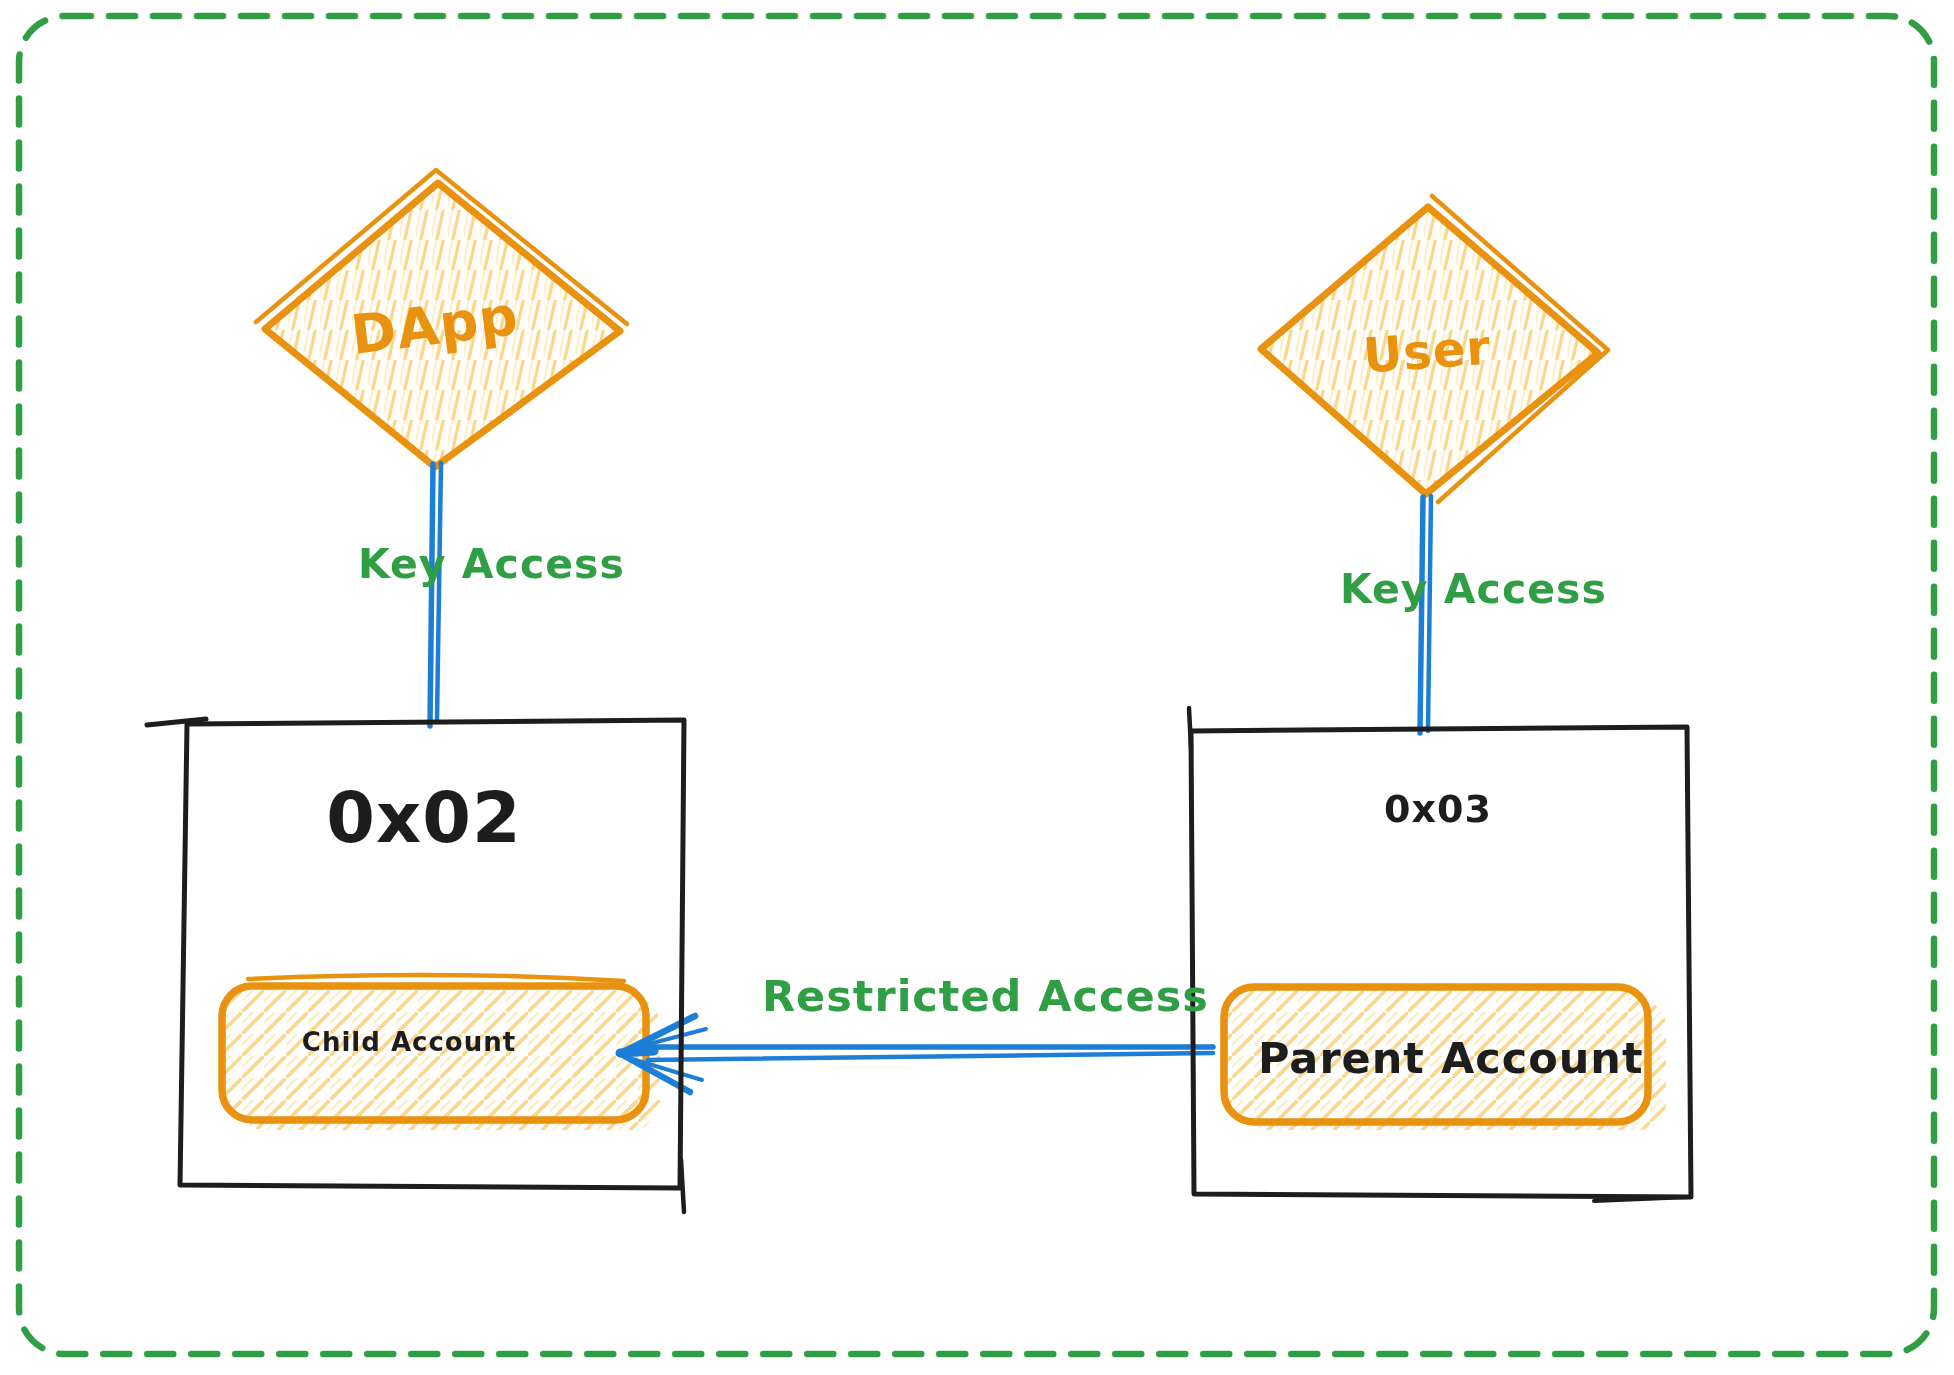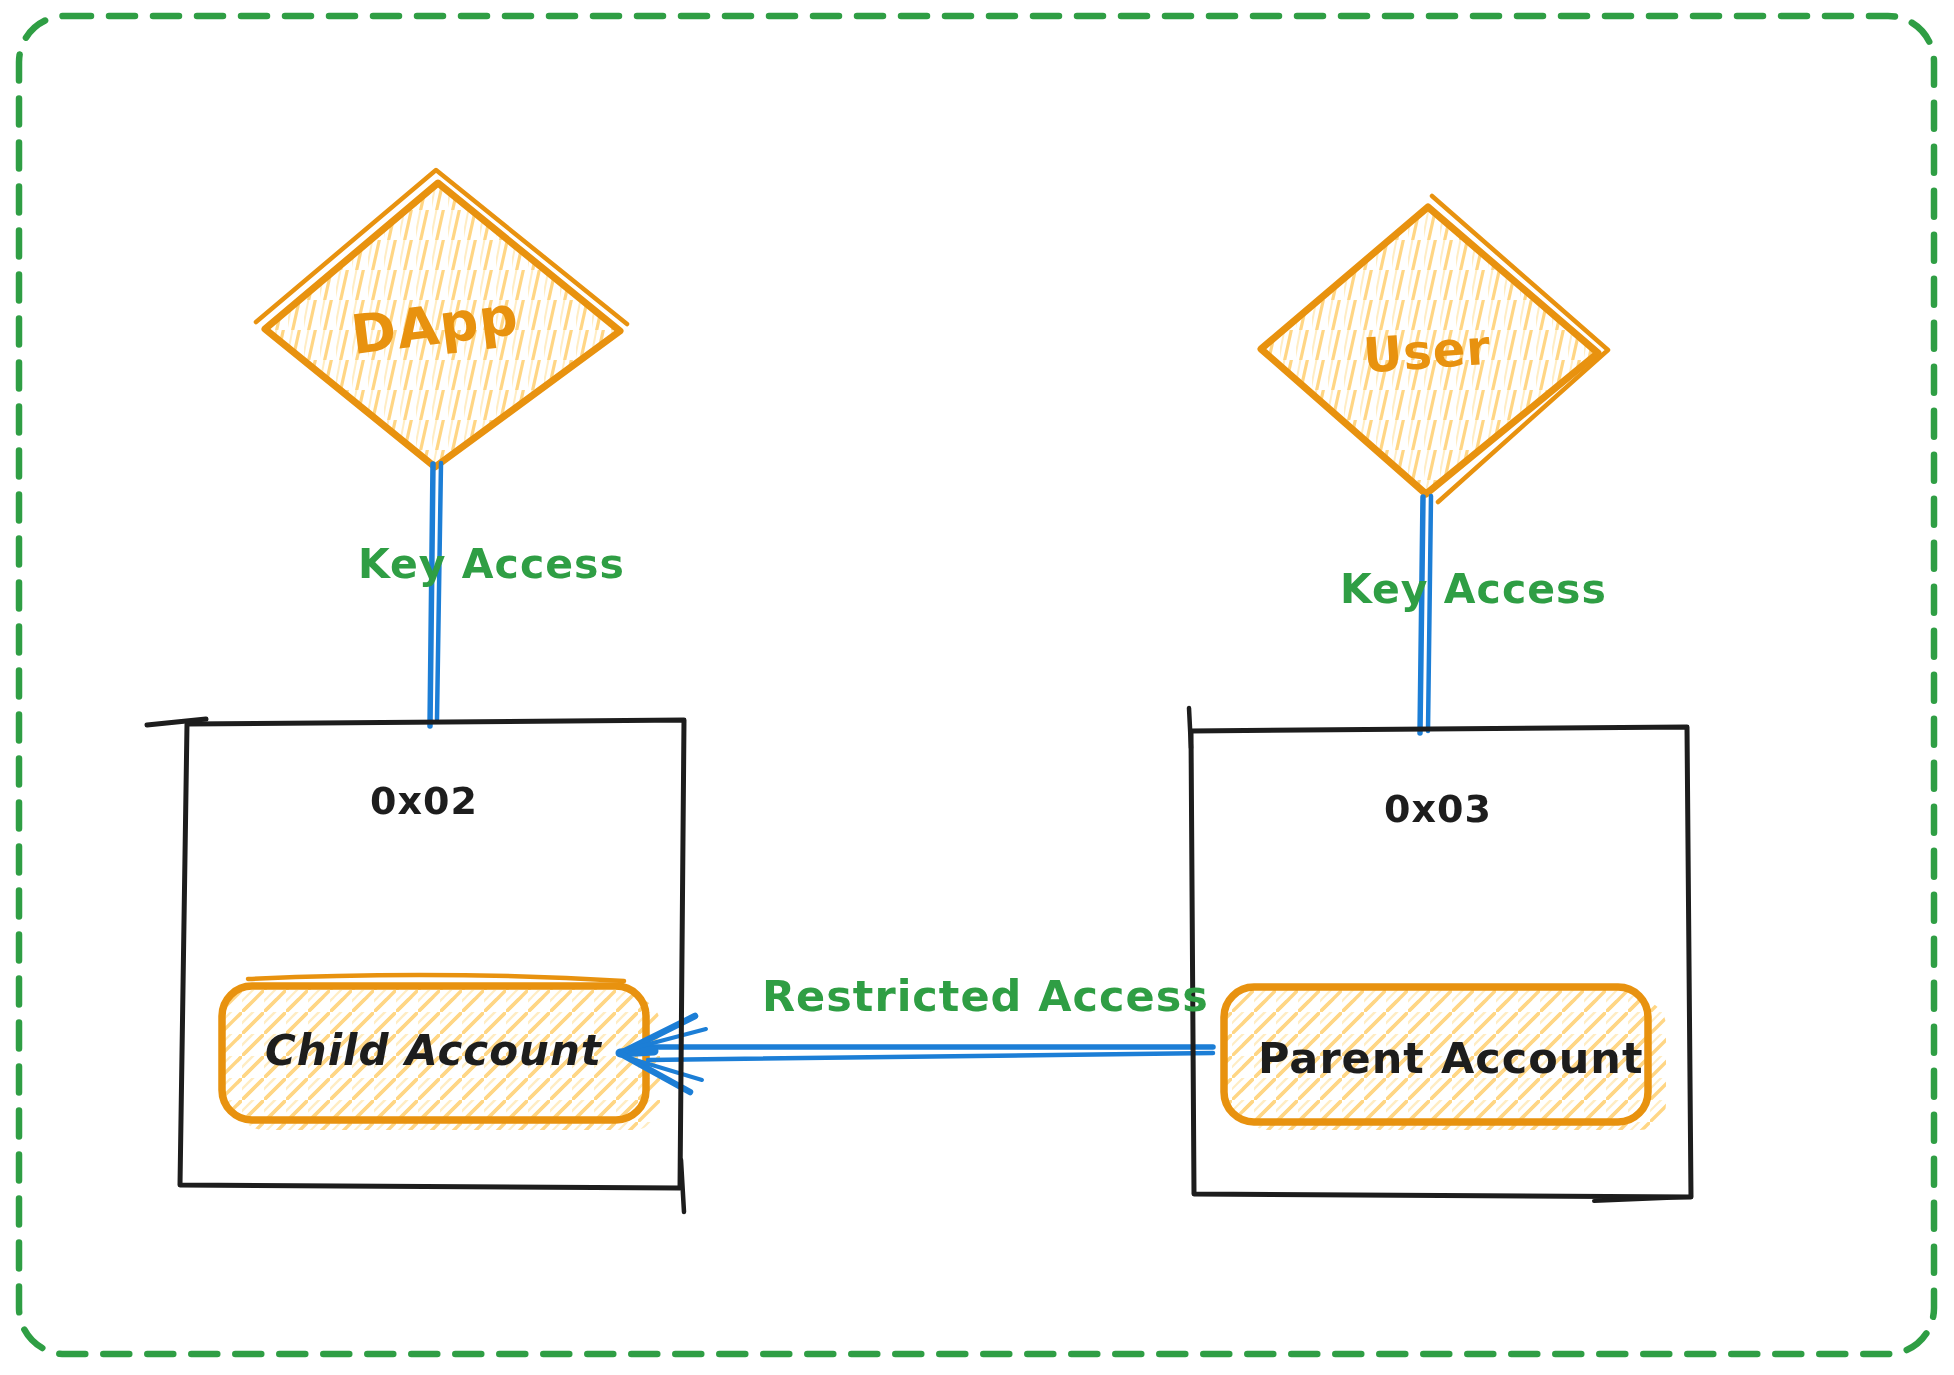--- a/index.html
+++ b/index.html
@@ -99,23 +99,23 @@
   </svg>
 
   <div class="label c-orange" style="left:335px;top:298px;width:200px;font-size:54px;transform:rotate(-7deg);">DApp</div>
 
   <div class="label c-orange" style="left:1327px;top:326px;width:200px;font-size:48px;transform:rotate(-4deg);">User</div>
 
   <div class="label c-green" style="left:358px;top:543px;width:240px;font-size:41px;">Key Access</div>
 
   <div class="label c-green" style="left:1340px;top:568px;width:240px;font-size:41px;">Key Access</div>
 
-  <div class="label c-ink" style="left:324px;top:782px;width:200px;font-size:38px;">0x02</div>
+  <div class="label c-ink" style="left:324px;top:782px;width:200px;font-size:70px;">0x02</div>
 
   <div class="label c-ink" style="left:1338px;top:790px;width:200px;font-size:38px;">0x03</div>
 
-  <div class="label c-ink" style="left:265px;top:1029px;width:320px;font-size:42px;font-style:italic;">Child Account</div>
+  <div class="label c-ink" style="left:249px;top:1029px;width:320px;font-size:26px;">Child Account</div>
 
   <div class="label c-ink" style="left:1258px;top:1036px;width:340px;font-size:43px;">Parent Account</div>
 
   <div class="label c-green" style="left:762px;top:974px;width:360px;font-size:43px;">Restricted Access</div>
 
 </div>
 
 </body></html>

